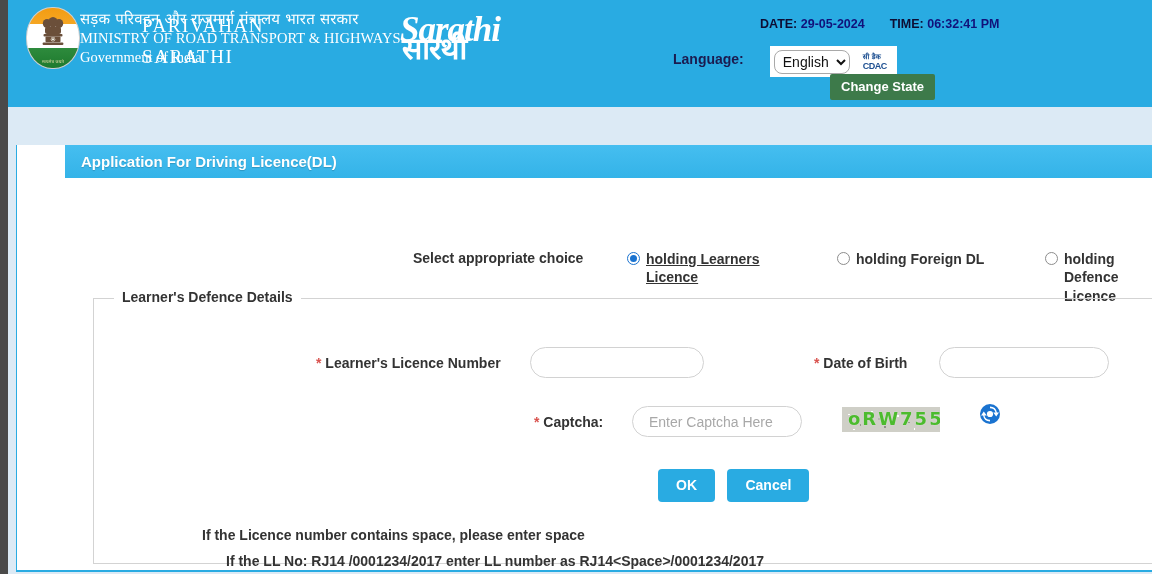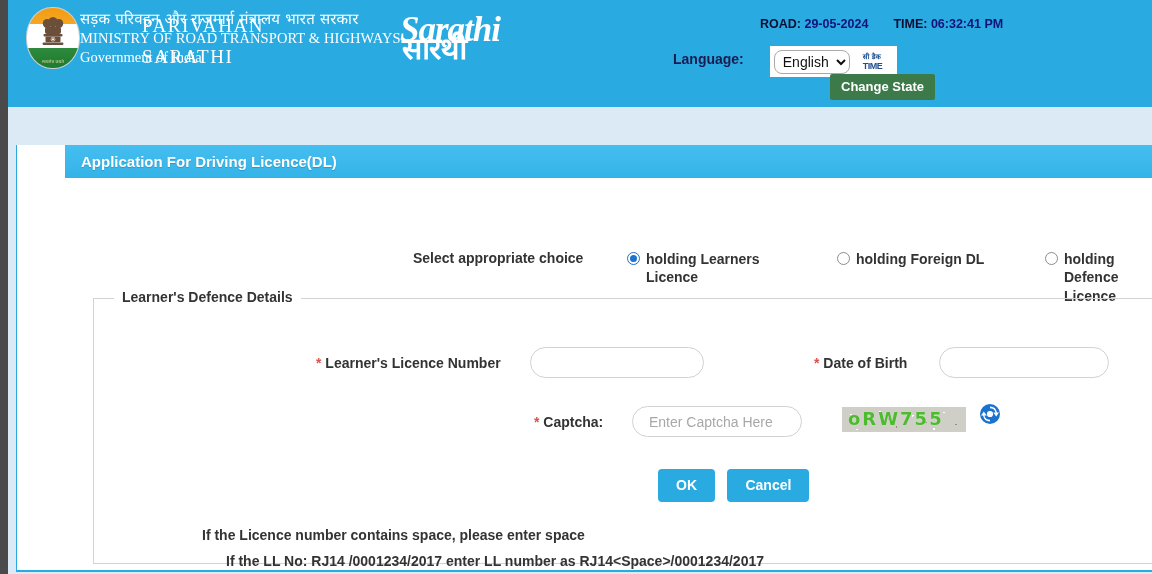--- a/index.html
+++ b/index.html
@@ -307,21 +307,21 @@
     left: 2px; top: 2px;
     width: 7px; height: 7px;
     border-radius: 50%;
     background: #1a73d0;
   }
   .radio-opt .txt {
     line-height: 1.32;
     max-width: 128px;
     display: block;
   }
-  #opt-learners { left: 562px; }
+  #opt-learners { left: 562px; text-decoration: underline; }
   #opt-foreign  { left: 772px; }
   #opt-defence  { left: 980px; }
   #opt-foreign .txt { max-width: 180px; }
 
   
   .fieldset {
     position: absolute;
     left: 28px; top: 120px;
     width: 1108px;
     height: 266px;
@@ -365,21 +365,21 @@
   #lbl-lln { left: 222px; top: 56px; }
   #inp-lln { left: 436px; top: 48px; width: 174px; }
   #lbl-dob { left: 720px; top: 56px; }
   #inp-dob { left: 845px; top: 48px; width: 170px; }
   #lbl-cap { left: 440px; top: 115px; }
   #inp-cap { left: 538px; top: 107px; width: 170px; }
 
   .captcha-img {
     position: absolute;
     left: 748px; top: 108px;
-    width: 124px; height: 25px;
+    width: 98px; height: 25px;
     background-color: #cfcfc7;
     background-image:
       radial-gradient(circle at 7% 30%, #ffffff 0 1px, transparent 1px),
       radial-gradient(circle at 19% 72%, #9a9a92 0 1px, transparent 1px),
       radial-gradient(circle at 31% 18%, #ffffff 0 1px, transparent 1px),
       radial-gradient(circle at 44% 80%, #8f8f88 0 1px, transparent 1px),
       radial-gradient(circle at 57% 35%, #ffffff 0 1px, transparent 1px),
       radial-gradient(circle at 68% 62%, #9a9a92 0 1px, transparent 1px),
       radial-gradient(circle at 82% 22%, #ffffff 0 1px, transparent 1px),
       radial-gradient(circle at 92% 70%, #8f8f88 0 1px, transparent 1px),
@@ -475,37 +475,37 @@
     <div class="sarathi-logo">
       <div class="s-en">Sarathi</div>
       <div class="s-hi">सारथी</div>
     </div>
     <div class="sarathi-words">
       <span>PARIVAHAN</span>
       <span>SARATHI</span>
     </div>
 
     <div class="datetime">
-      <span class="lbl">ROAD:</span>
+      <span class="lbl">DATE:</span>
       <span class="val">29-05-2024</span>
       <span class="gap"></span>
       <span class="lbl">TIME:</span>
       <span class="val">06:32:41 PM</span>
     </div>
 
     <div class="lang-row">
       <span class="lang-label">Language:</span>
       <div class="lang-box">
         <select class="lang-select">
           <option>English</option>
           <option>हिंदी</option>
         </select>
         <div class="cdac">
           <span class="c-hi">सी डैक</span>
-          <span class="c-en">TIME</span>
+          <span class="c-en">CDAC</span>
         </div>
       </div>
     </div>
 
     <button class="change-state">Change State</button>
   </div>
 
 
   <div class="card">
     <div class="card-head">

